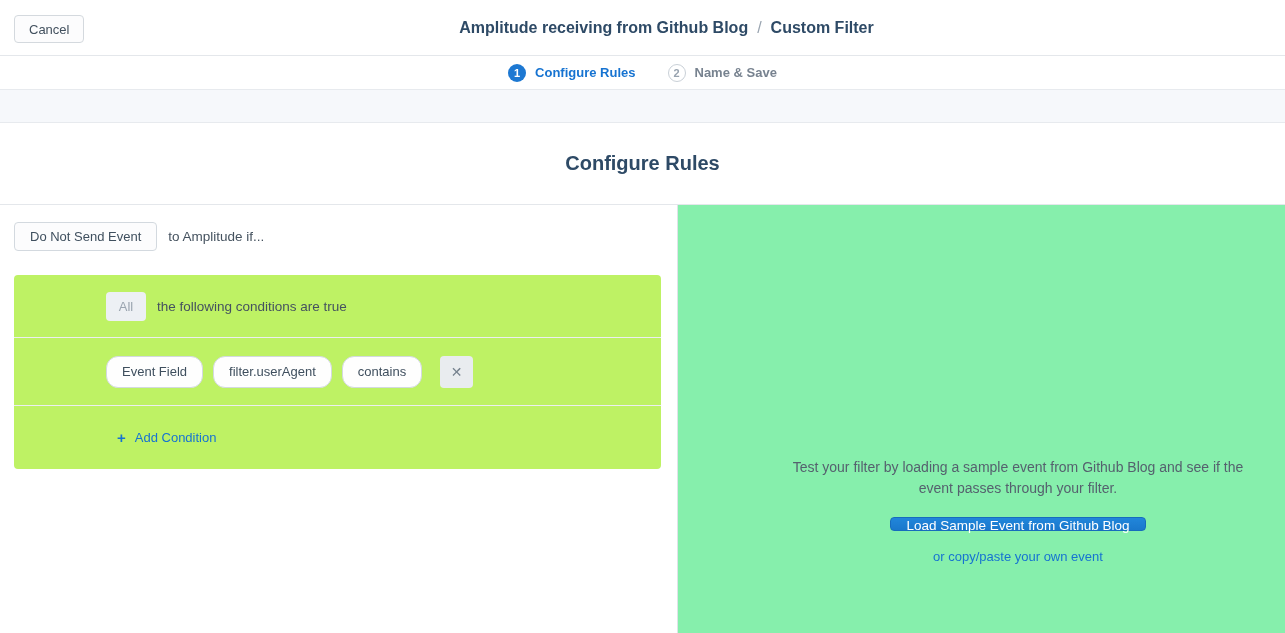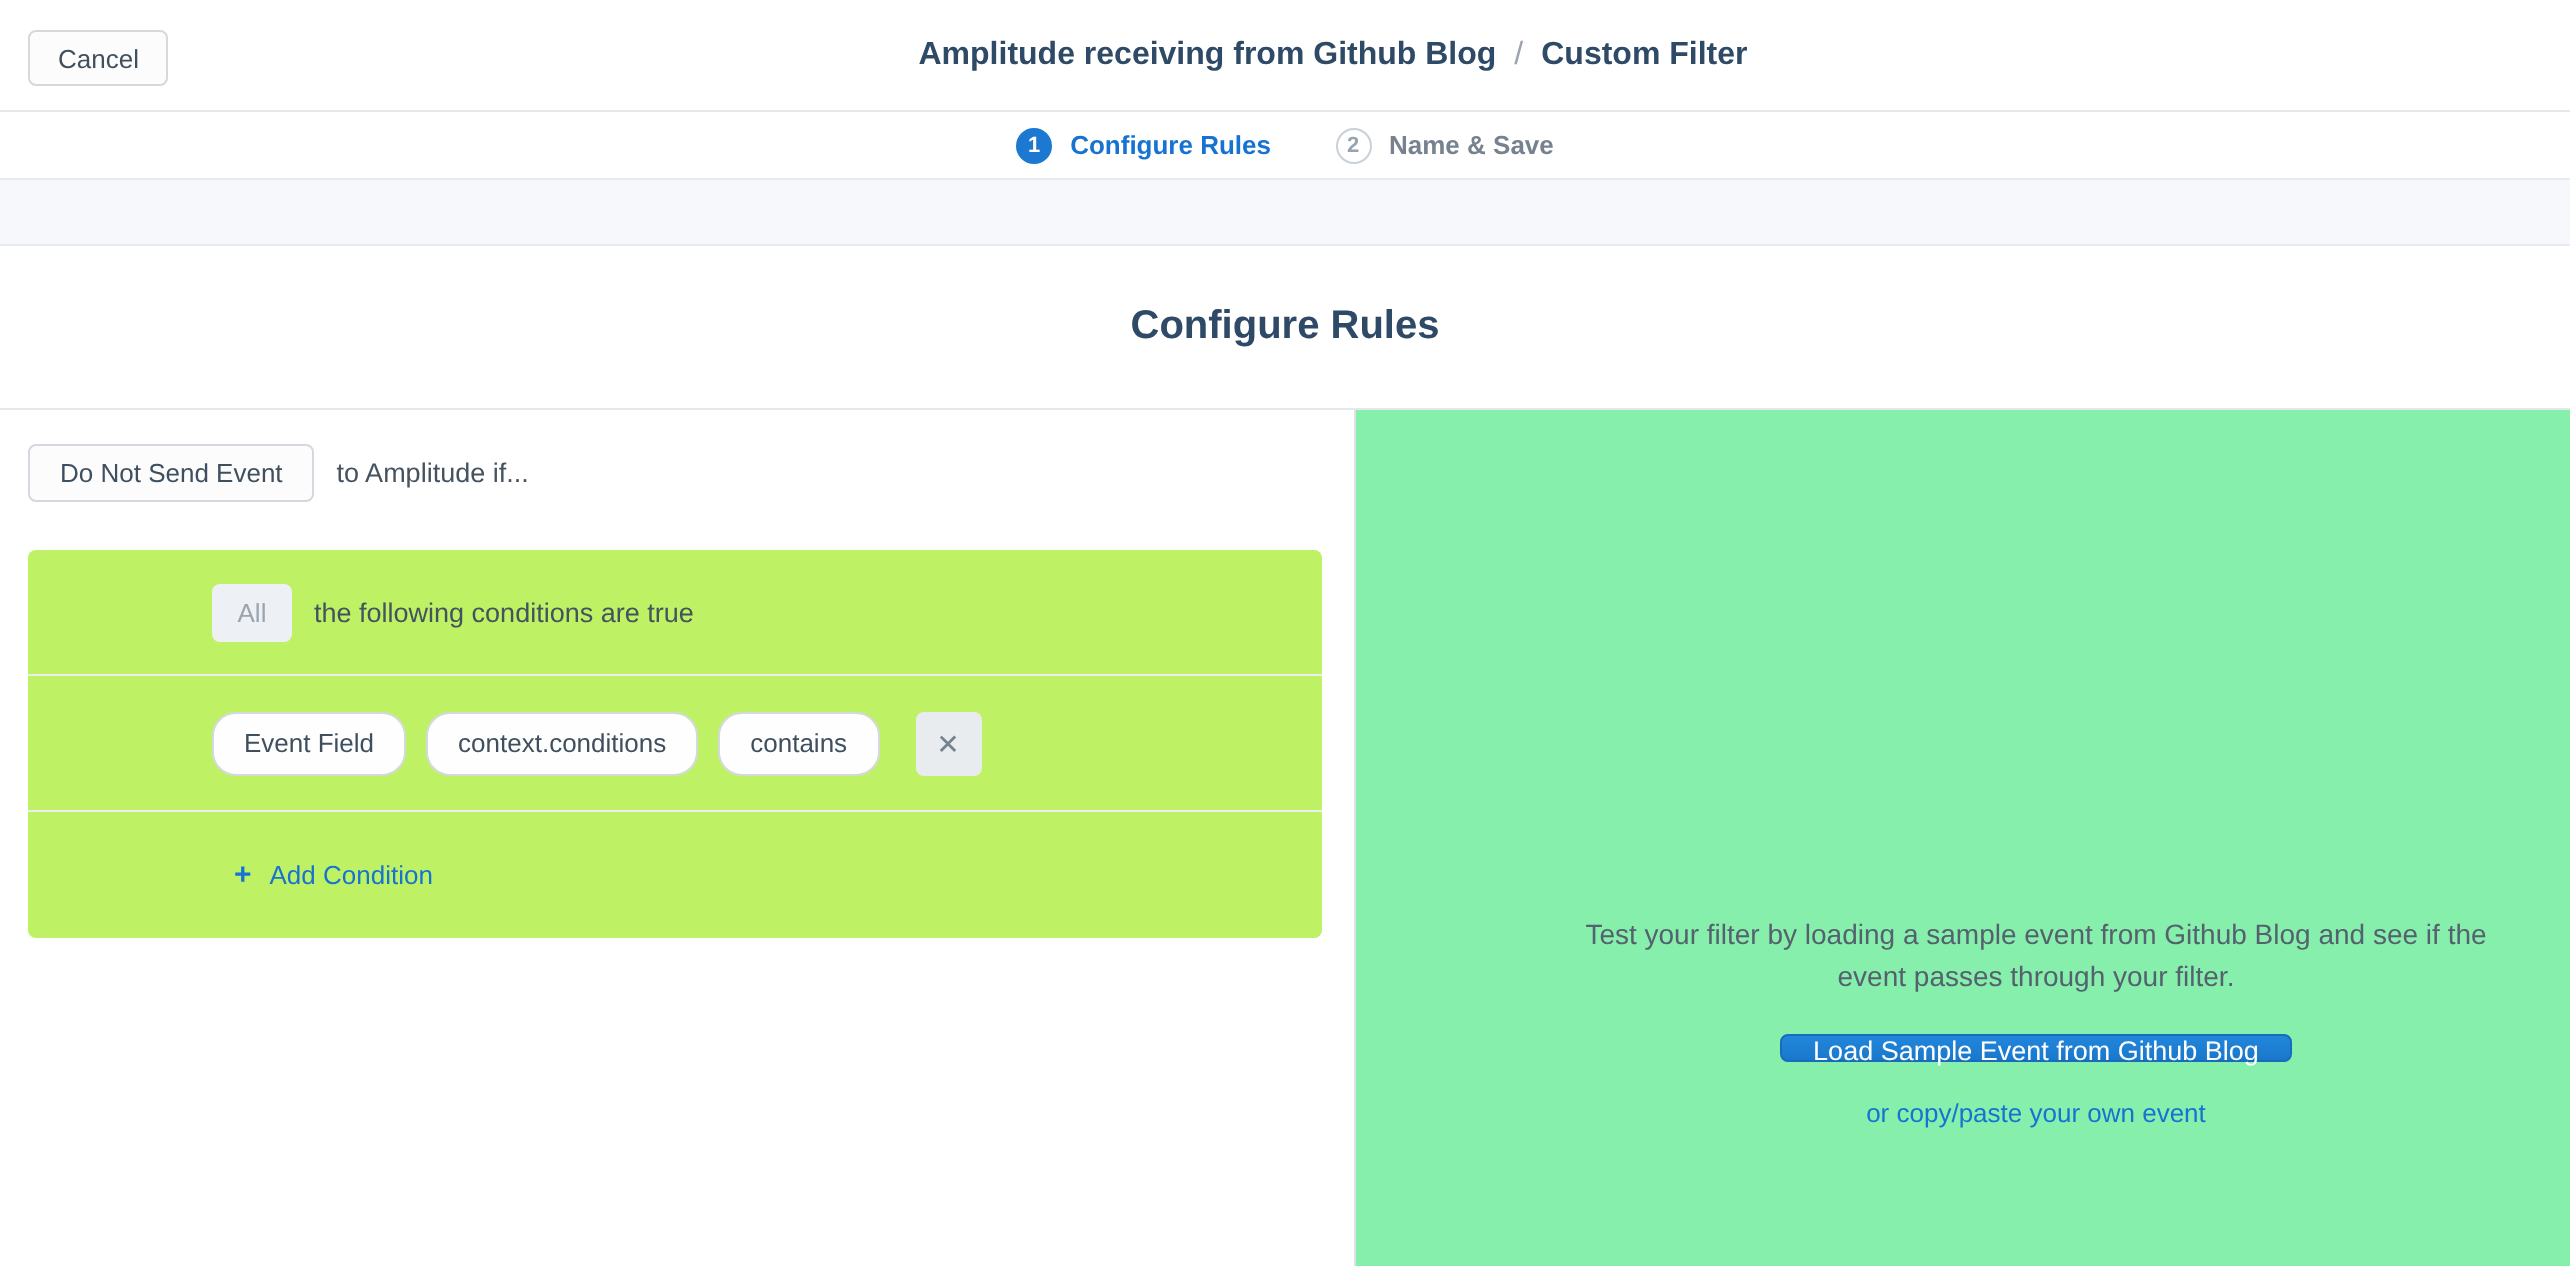--- a/index.html
+++ b/index.html
@@ -179,21 +179,21 @@
     </div>
 
     <div class="group-box">
       <div class="group-row row-match">
         <button class="all-chip">All</button>
         <span class="match-suffix">the following conditions are true</span>
       </div>
 
       <div class="group-row row-condition">
         <button class="cond-btn">Event Field</button>
-        <button class="cond-btn">context.conditions</button>
+        <button class="cond-btn">filter.userAgent</button>
         <button class="cond-btn">contains</button>
         <button class="remove-btn">
           <span>✕</span>
         </button>
       </div>
 
       <div class="group-row row-add">
         <button class="add-condition">
           <span class="add-plus">+</span>
           <span>Add Condition</span>

